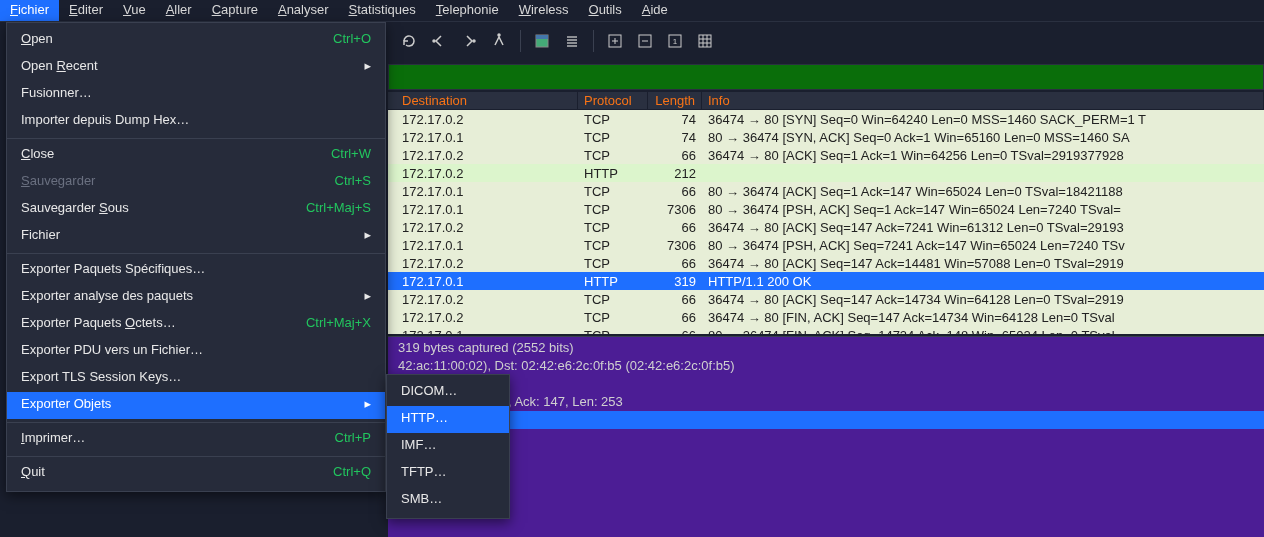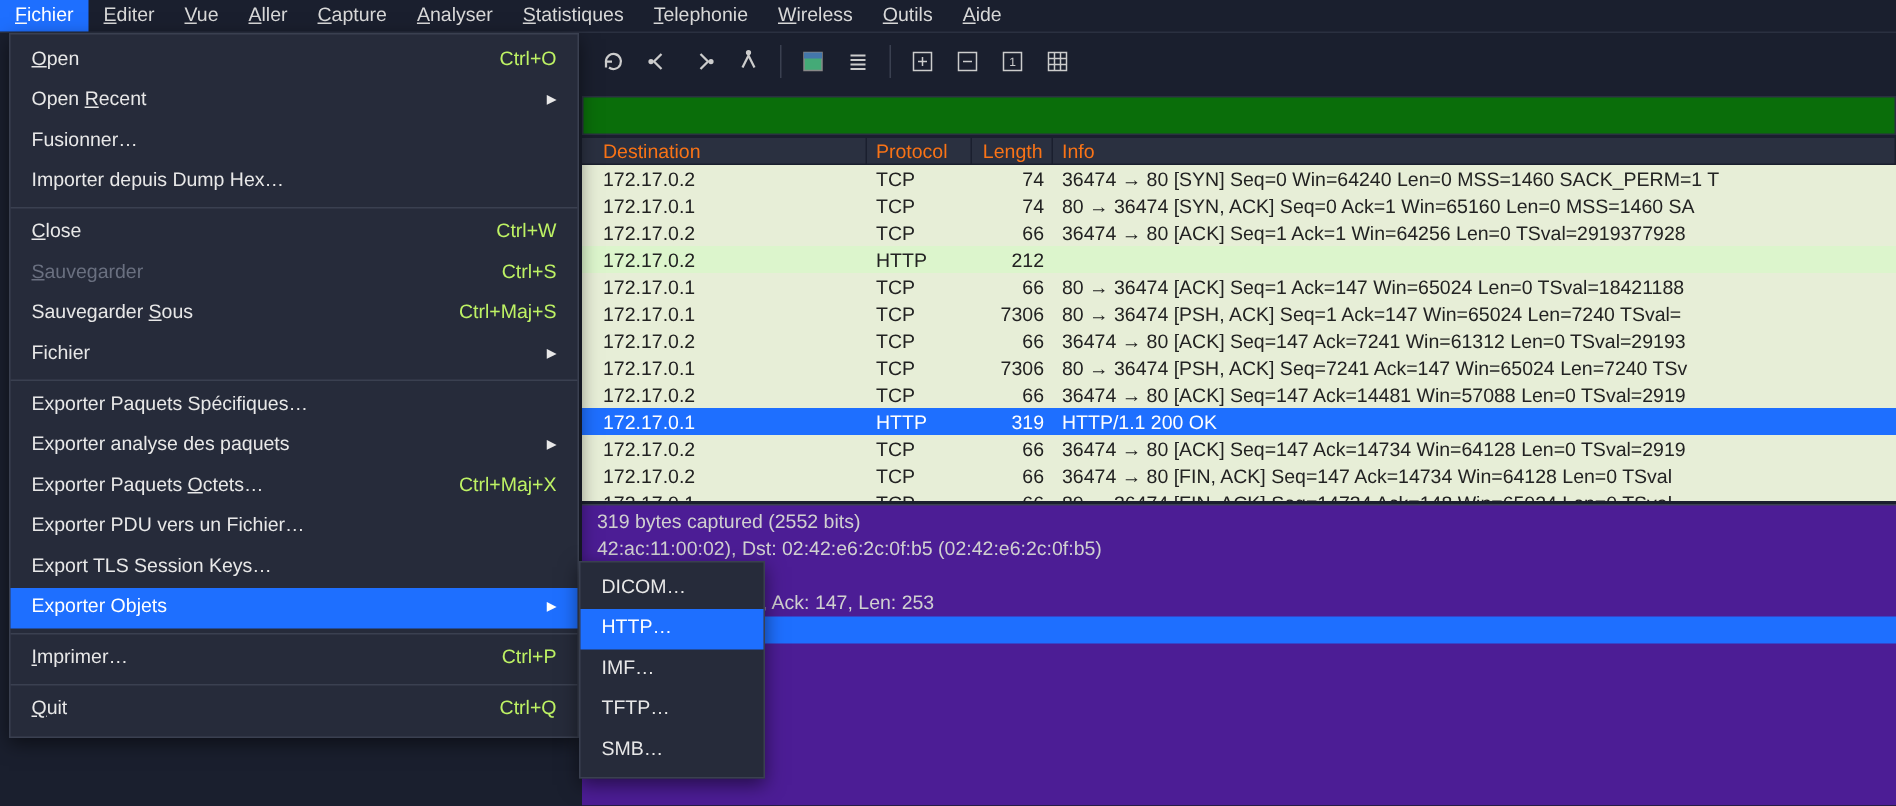--- a/index.html
+++ b/index.html
@@ -27,21 +27,21 @@
 .col-len { width:54px; text-align:right; }
 .col-info { flex:1; }
 .detail-pane { position:absolute; left:388px; right:0; top:336px; bottom:0; background:#4c1d95; color:#d0d0d0; font-family:"Consolas","Courier New",monospace; font-size:13px; padding:2px 10px; border-top:1px solid #3a4050; line-height:18px; }
 .detail-pane .selrow { background:#1e6fff; color:#fff; display:block; margin:0 -10px; padding:0 10px; }
 
 .menu { position:absolute; background:#262b3a; border:1px solid #3a4050; box-shadow:0 4px 12px rgba(0,0,0,.5); padding:4px 0; }
 .menu-item { display:flex; align-items:flex-start; justify-content:space-between; padding:4px 14px; color:#e8e8e8; height:27px; cursor:pointer; }
 .menu-item.disabled { color:#6a7080; }
 .menu-item.highlight { background:#1e6fff; color:#fff; }
 .menu-item .label { flex:1; }
-.menu-item .shortcut { margin-left:40px; color:#bef264; }
+.menu-item .shortcut { margin-left:40px; color:#22c55e; }
 .menu-item .arrow { margin-left:20px; }
 .menu-sep { height:1px; background:#3a4050; margin:3px 0; }
 .file-menu { left:6px; top:22px; width:380px; }
 .sub-menu { left:386px; top:374px; width:124px; }
 .label u { text-decoration:underline; }
 </style>
 </head>
 <body>
 
 <div class="menubar" id="menubar">

